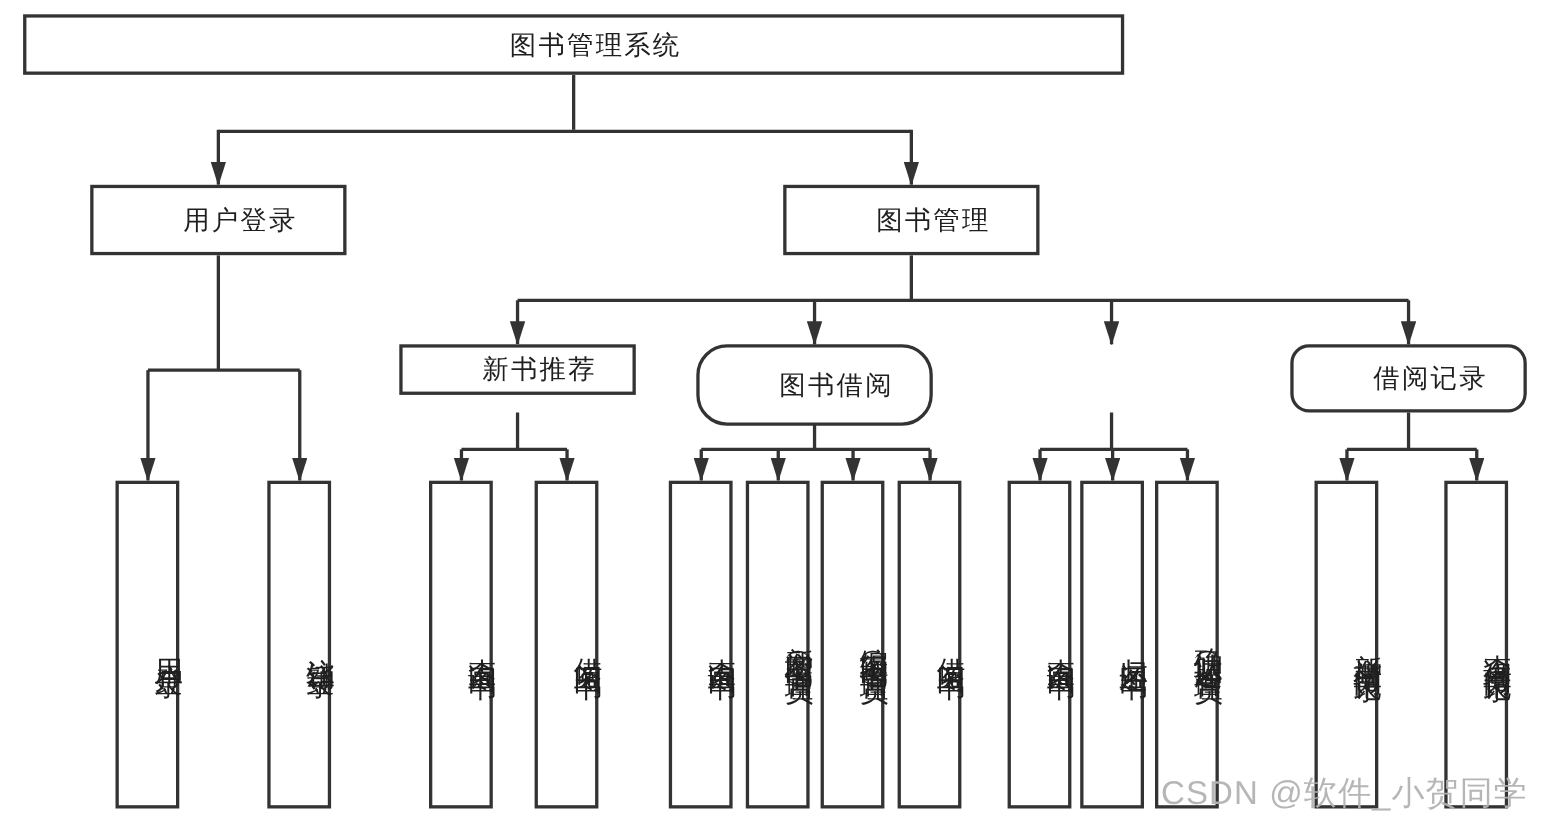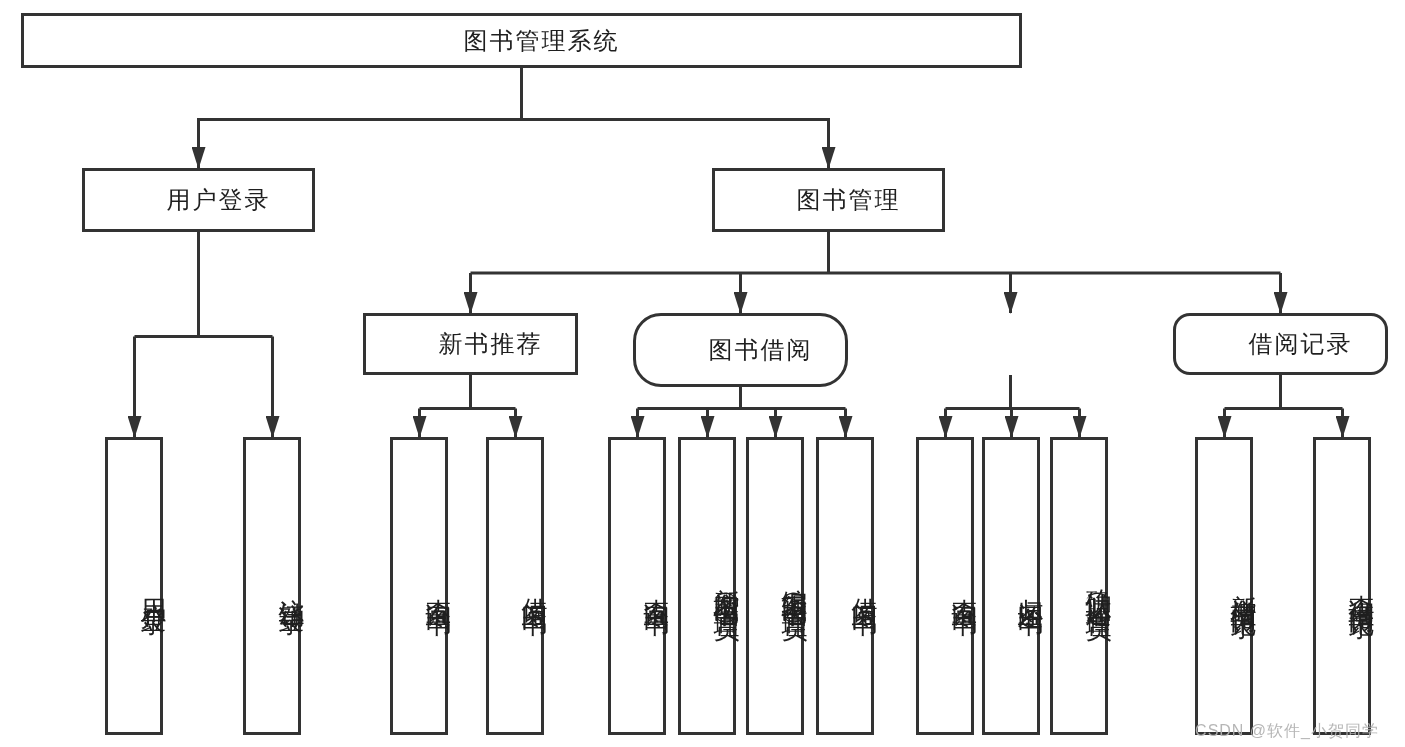--- a/index.html
+++ b/index.html
@@ -35,24 +35,24 @@
   }
   .v-label {
     writing-mode: vertical-rl;
     text-orientation: mixed;
     font-size: 26px;
     letter-spacing: 4px;
     line-height: 1.0;
   }
   .watermark {
     position: absolute;
-    right: 26px;
+    right: 16px;
     bottom: 5px;
     z-index: 3;
-    font-size: 16px;
+    font-size: 30px;
     letter-spacing: 1px;
     color: rgba(178, 178, 178, 0.95);
     white-space: nowrap;
   }
 </style>
 </head>
 <body>
 
 <div class="stage">
 
@@ -114,21 +114,21 @@
     <span class="h-label">图书管理系统</span>
   </div>
 
   <div class="node" style="left:82px; top:168px; width:233px; height:64px;">
     <span class="h-label">用户登录</span>
   </div>
   <div class="node" style="left:712px; top:168px; width:233px; height:64px;">
     <span class="h-label">图书管理</span>
   </div>
 
-  <div class="node" style="left:363px; top:313px; width:215px; height:62px;">
+  <div class="node" style="left:363px; top:313px; width:215px; height:46px;">
     <span class="h-label">新书推荐</span>
   </div>
   <div class="node" style="left:633px; top:313px; width:215px; height:74px;border-radius:28px;">
     <span class="h-label">图书借阅</span>
   </div>
   <div class="node" style="left:1173px; top:313px; width:215px; height:62px;border-radius:17px;">
     <span class="h-label">借阅记录</span>
   </div>
 
   <div class="node" style="left:105px; top:437px; width:58px; height:298px;">

